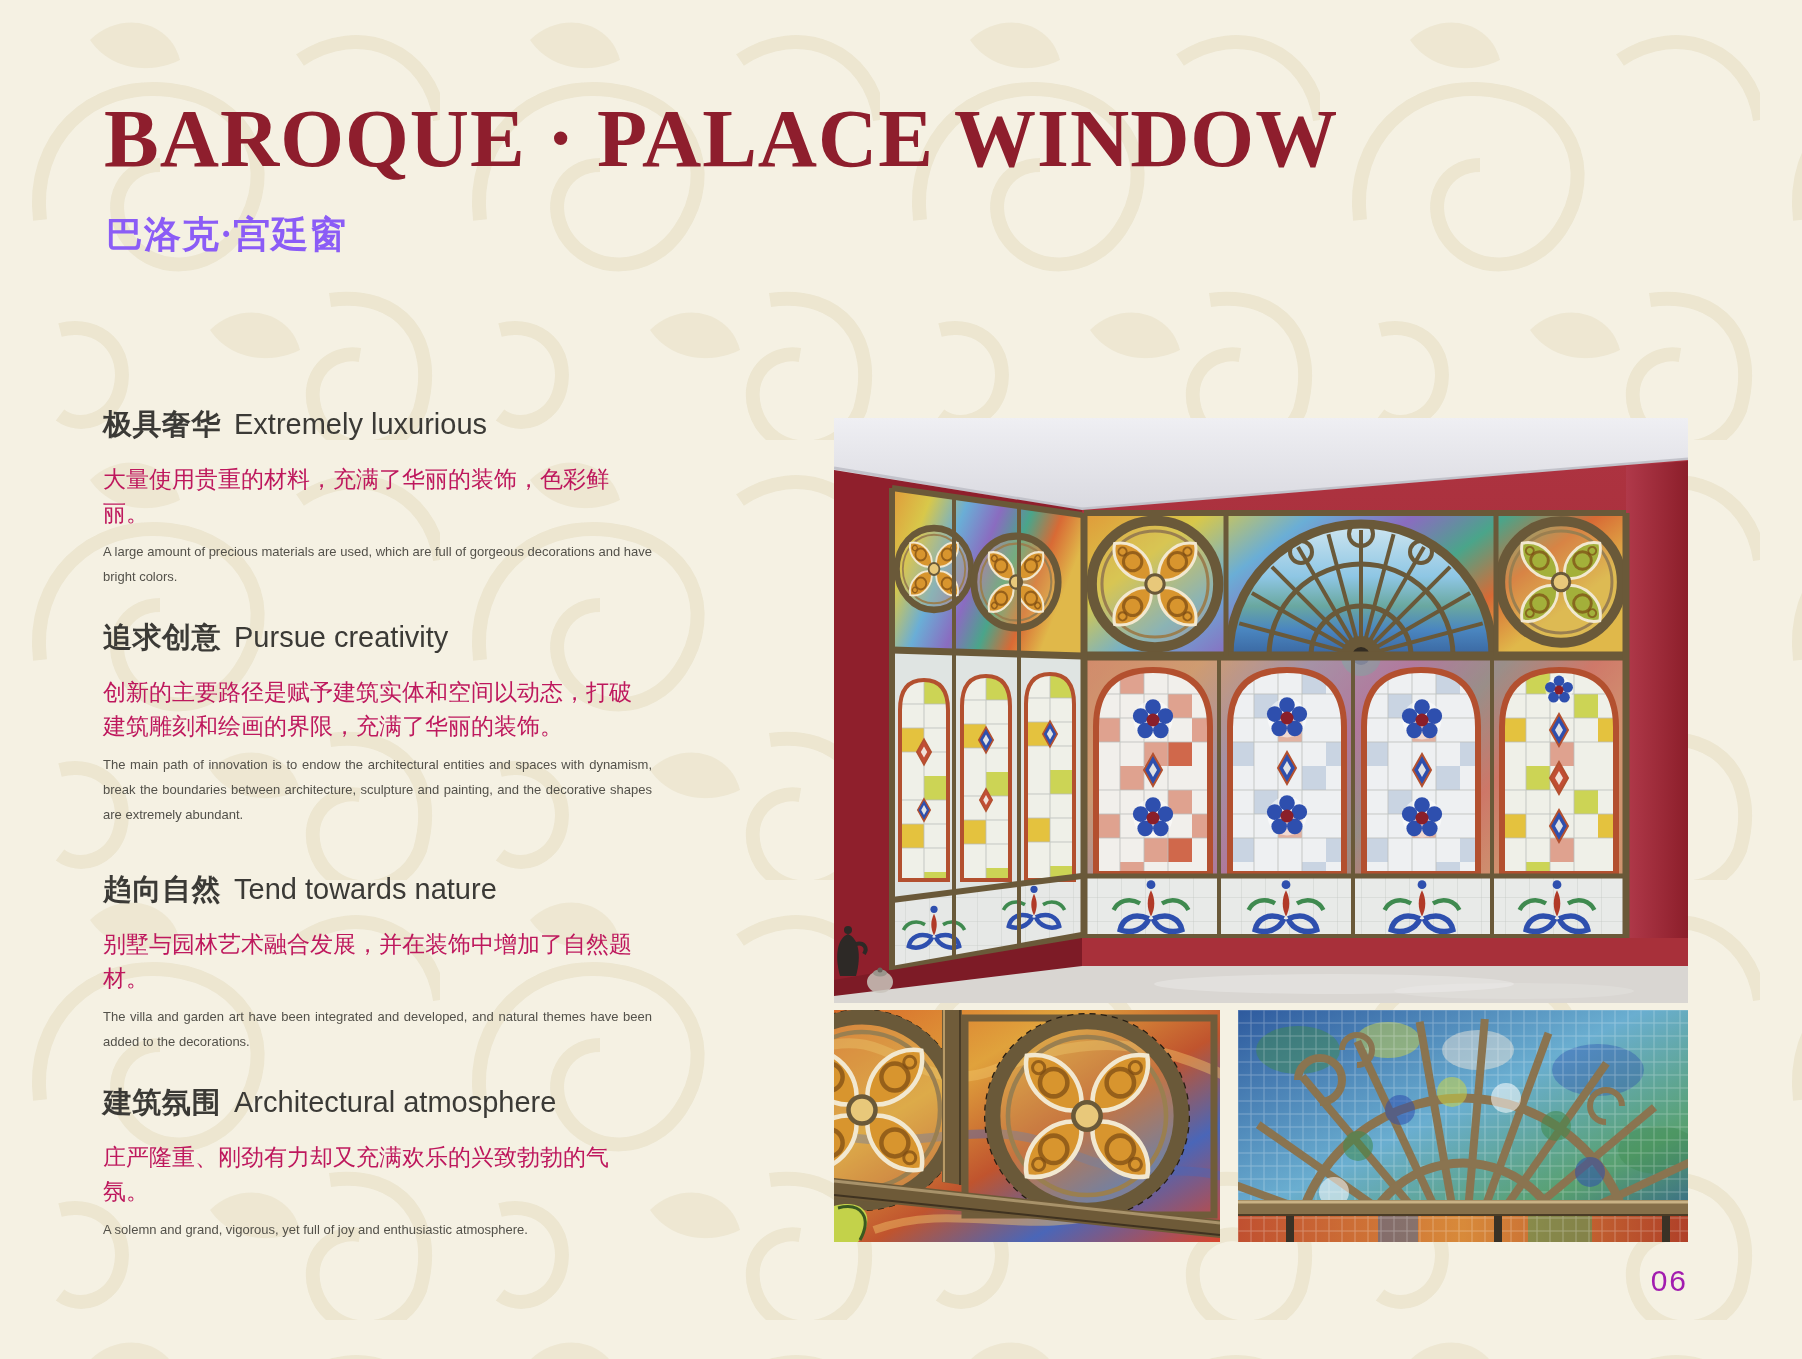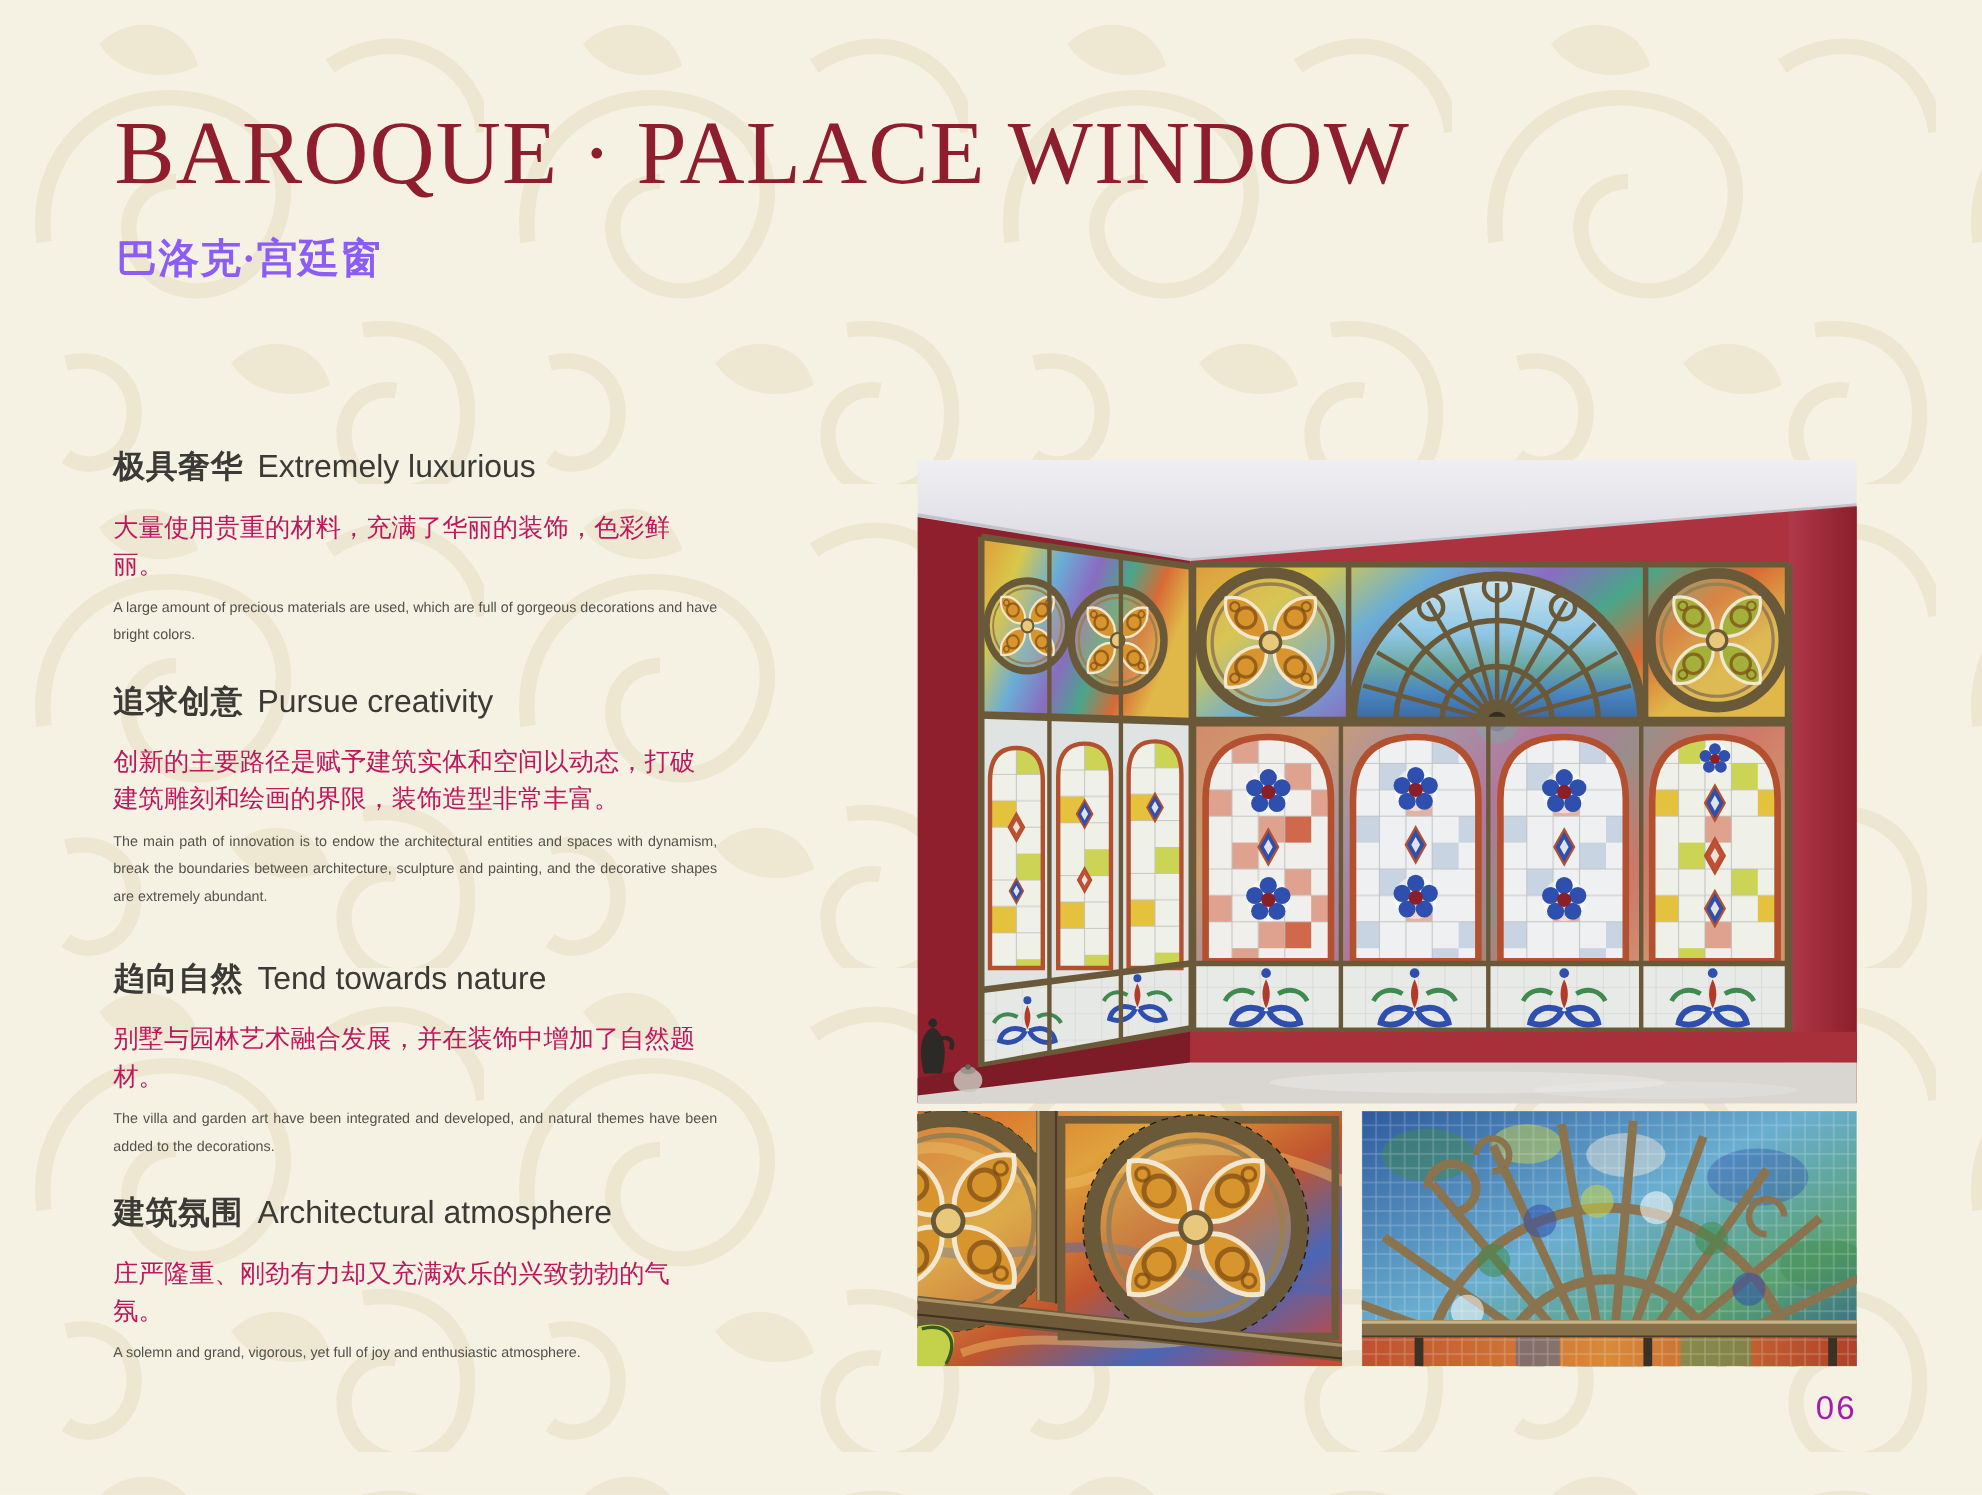--- a/index.html
+++ b/index.html
@@ -1,20 +1,20 @@
 <!DOCTYPE html>
 <html><head>
 <meta charset="utf-8">
 <style>
   html,body{margin:0;padding:0;}
   body{font-family:"Liberation Sans","DejaVu Sans",sans-serif;}
   #page{position:relative;width:1802px;height:1359px;background:#f5f1e3;overflow:hidden;}
   .bgpat{position:absolute;left:0;top:0;width:1802px;height:1359px;}
   .title{position:absolute;left:104px;top:92px;font-family:"Liberation Serif","DejaVu Serif",serif;
-         font-size:82px;font-weight:400;color:#8e1e2d;letter-spacing:1px;white-space:nowrap;}
+         font-size:82px;font-weight:700;color:#8e1e2d;letter-spacing:1px;white-space:nowrap;}
   .subtitle{position:absolute;left:106px;top:210px;font-size:37px;font-weight:700;color:#8b5cf6;
             letter-spacing:1px;white-space:nowrap;font-family:Liberation Serif, serif;}
   .sec{position:absolute;left:103px;width:549px;}
   .sec-head{margin:0 0 17px 0;font-size:29px;color:#3b3a36;font-weight:700;letter-spacing:.5px;}
   .sec-head .en{font-weight:500;margin-left:13px;letter-spacing:0;}
   .sec-cn{margin:0 0 9px 0;font-size:23px;line-height:34px;color:#be185d;}
   .sec-en{margin:0;font-size:13px;line-height:25px;color:#53514a;text-align:justify;}
   .photo{position:absolute;display:block;}
   .pagenum{position:absolute;right:114px;top:1264px;font-size:30px;color:#a21caf;letter-spacing:2px;}
 </style>
@@ -167,21 +167,21 @@
   <div class="subtitle">巴洛克·宫廷窗</div>
 
   <section class="sec" style="top:405px">
     <h3 class="sec-head"><span class="cn">极具奢华</span><span class="en">Extremely luxurious</span></h3>
     <p class="sec-cn">大量使用贵重的材料，充满了华丽的装饰，色彩鲜丽。</p>
     <p class="sec-en">A large amount of precious materials are used, which are full of gorgeous decorations and have bright colors.</p>
   </section>
 
   <section class="sec" style="top:618px">
     <h3 class="sec-head"><span class="cn">追求创意</span><span class="en">Pursue creativity</span></h3>
-    <p class="sec-cn">创新的主要路径是赋予建筑实体和空间以动态，打破建筑雕刻和绘画的界限，装饰造型非常丰富。</p>
+    <p class="sec-cn">创新的主要路径是赋予建筑实体和空间以动态，打破建筑雕刻和绘画的界限，充满了华丽的装饰。</p>
     <p class="sec-en">The main path of innovation is to endow the architectural entities and spaces with dynamism, break the boundaries between architecture, sculpture and painting, and the decorative shapes are extremely abundant.</p>
   </section>
 
   <section class="sec" style="top:870px">
     <h3 class="sec-head"><span class="cn">趋向自然</span><span class="en">Tend towards nature</span></h3>
     <p class="sec-cn">别墅与园林艺术融合发展，并在装饰中增加了自然题材。</p>
     <p class="sec-en">The villa and garden art have been integrated and developed, and natural themes have been added to the decorations.</p>
   </section>
 
   <section class="sec" style="top:1083px">

